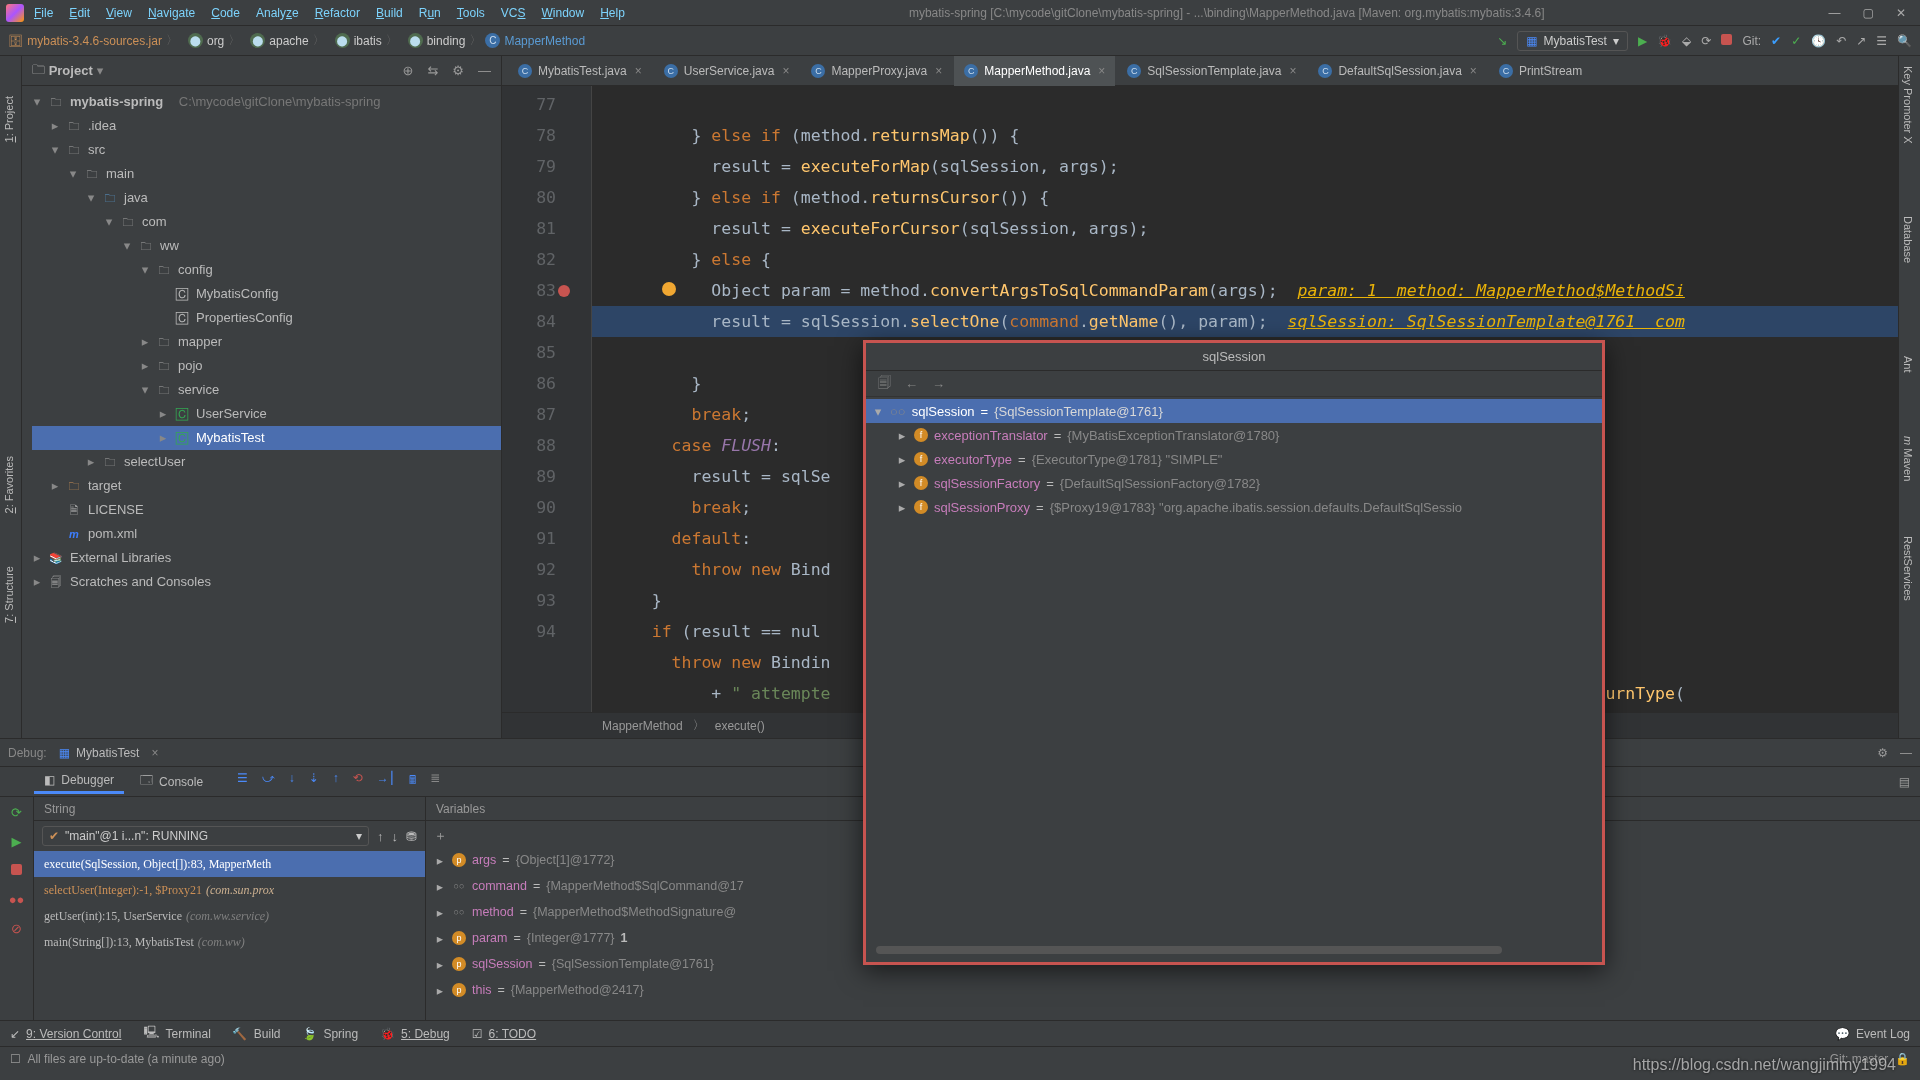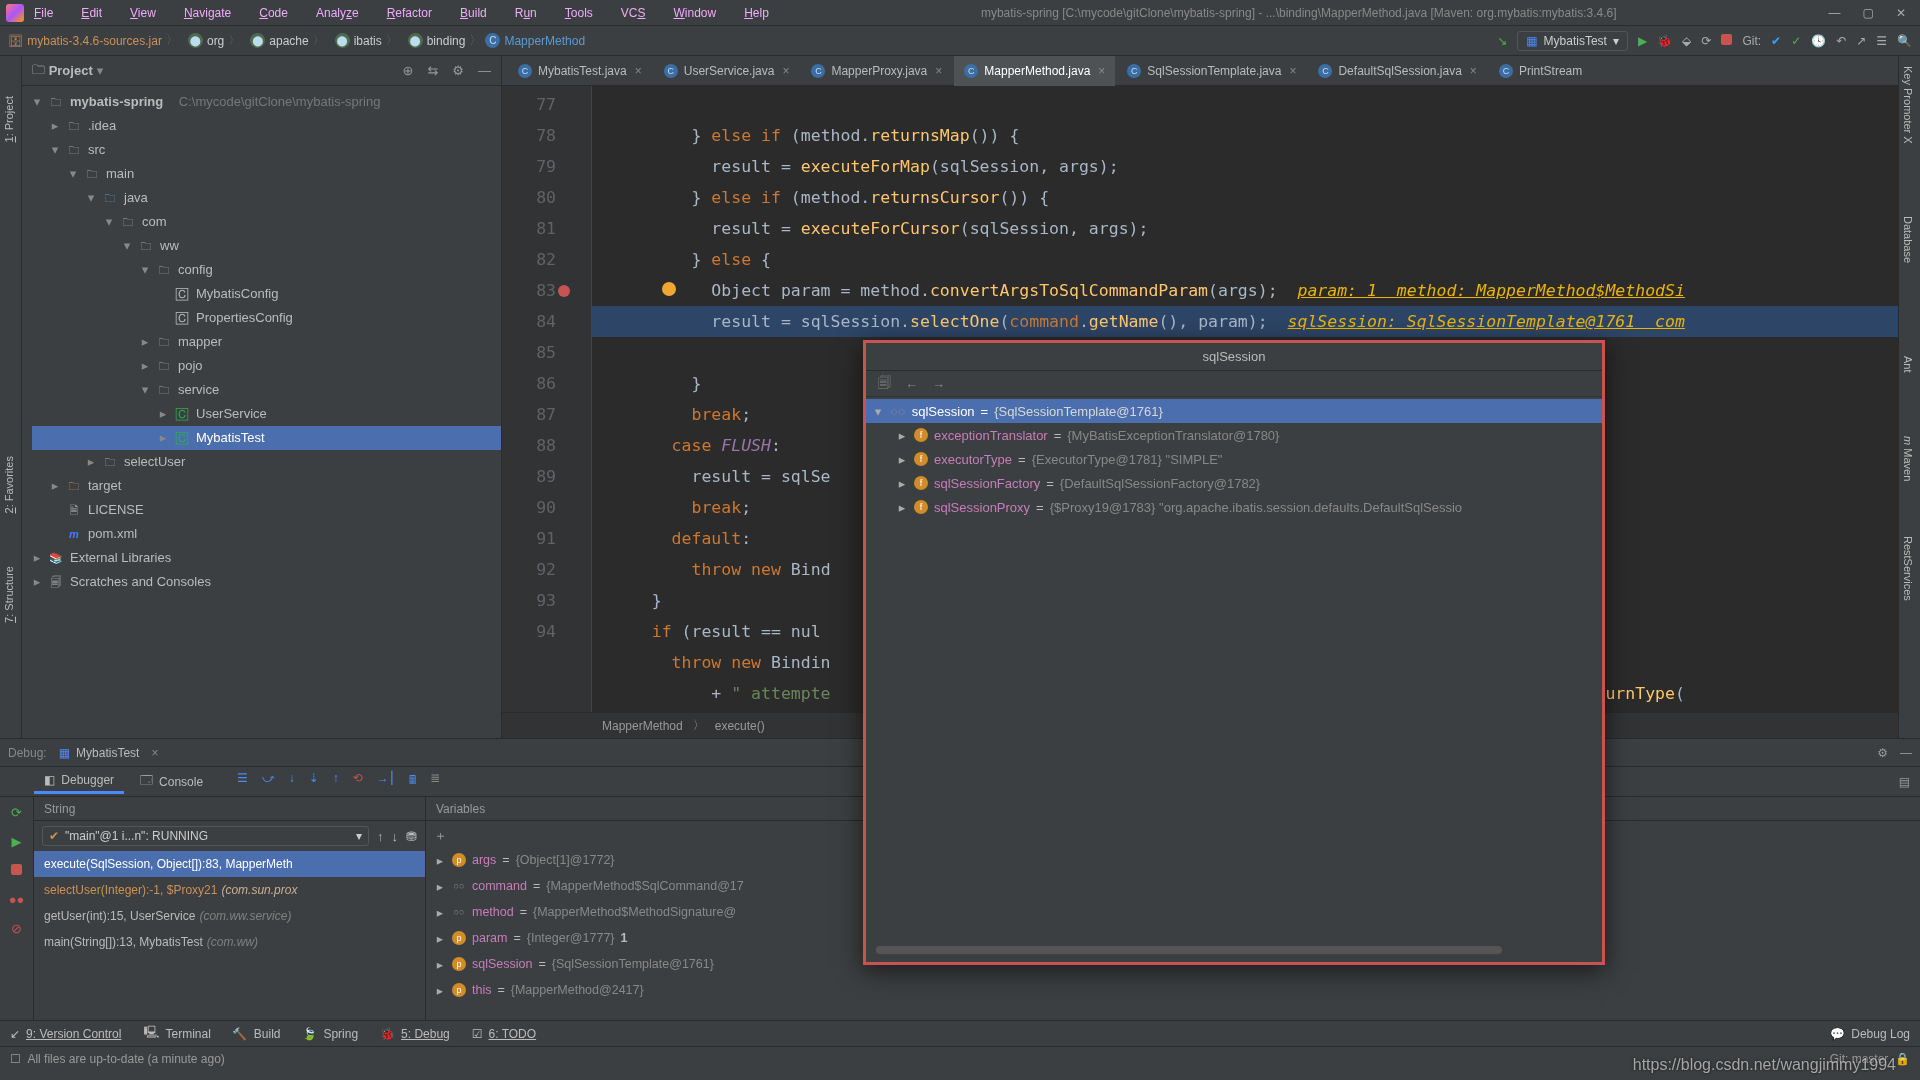--- a/index.html
+++ b/index.html
@@ -18,21 +18,21 @@
     display:flex; align-items:center; height:26px;
     background:#3c3f41; color:#999; padding:0 6px;
     border-bottom:1px solid #2b2b2b;
     font-size:12px;
   }
   .titlebar .logo {
     width:18px; height:18px; border-radius:3px;
     background:linear-gradient(135deg,#f77 0%,#a5f 50%,#f90 100%);
     margin-right:10px;
   }
-  .menu-items {display:flex; gap:28px; color:#f0abfc;align-items:center;}
+  .menu-items {display:flex; gap:16px; color:#7dd3fc;align-items:center;}
   .menu-items span u{text-decoration:underline;}
   .title-center{flex:1; text-align:center; color:#888;}
   .win-controls{display:flex; gap:22px; color:#aaa; padding-right:8px;}
   
   .toolbar2 {
     display:flex; align-items:center; height:30px;
     background:#3c3f41; padding:0 8px; border-bottom:1px solid #2b2b2b;
     font-size:12px;
   }
   .bc-jar{color:#cc9057; display:flex; align-items:center; gap:4px;}
@@ -130,21 +130,21 @@
   .dbg-toolbar .tabbtn{padding:4px 10px;color:#bbb;display:flex;align-items:center;gap:6px;}
   .dbg-toolbar .tabbtn.active{border-bottom:3px solid #4b8af9;}
   .dbg-toolbar .dicons{display:flex;gap:14px;margin-left:18px;color:#4b8af9;}
   .dbg-body{flex:1;display:flex;}
   .dbg-leftctl{width:34px;background:#3c3f41;border-right:1px solid #2b2b2b;display:flex;flex-direction:column;align-items:center;gap:14px;padding-top:8px;color:#aaa;}
   .frames-pane{width:392px;border-right:1px solid #2b2b2b;display:flex;flex-direction:column;}
   .vars-pane{flex:1;display:flex;flex-direction:column;}
   .pane-hdr{height:24px;background:#3c3f41;display:flex;align-items:center;padding:0 10px;color:#999;font-size:12px;border-bottom:1px solid #2b2b2b;}
   .frames-tools{height:30px;display:flex;align-items:center;gap:8px;padding:0 8px;}
   .thread-sel{flex:1;border:1px solid #555;border-radius:3px;padding:2px 6px;color:#ccc;display:flex;align-items:center;gap:6px;font-size:12px;}
-  .frame-list{flex:1;overflow:hidden;}
+  .frame-list{flex:1;overflow:hidden;font-family:Liberation Serif, serif;}
   .frow{height:26px;display:flex;align-items:center;padding:0 10px;font-size:12px;color:#bbb;white-space:nowrap;overflow:hidden;}
   .frow.sel{background:#4b6eaf;color:#fff;}
   .frow.dim{color:#cc9057;}
   .frow .fg{color:#808080;font-style:italic;margin-left:4px;}
   .frow.sel .fg, .frow.dim .fg{color:#ccb090;}
   .var-list{flex:1;padding:2px 0;}
   .vrow{height:26px;display:flex;align-items:center;gap:6px;padding:0 8px;font-size:12.5px;color:#bbb;}
   .vic{width:14px;height:14px;border-radius:50%;font-size:9px;display:inline-flex;align-items:center;justify-content:center;color:#fff;}
   .vic.p{background:#d28b26;}
   .vic.o{color:#888;background:none;}
@@ -642,21 +642,21 @@
 </div>
 
 <div class="bottom-bar">
   <span class="bt-item">↙ <u>9: Version Control</u></span>
   <span class="bt-item">🖳 <span>Terminal</span></span>
   <span class="bt-item">🔨 <span>Build</span></span>
   <span class="bt-item">🍃 <span>Spring</span></span>
   <span class="bt-item">🐞 <u>5: Debug</u></span>
   <span class="bt-item">☑ <u>6: TODO</u></span>
   <span class="spacer"></span>
-  <span class="bt-item">💬 <span>Debug Log</span></span>
+  <span class="bt-item">💬 <span>Event Log</span></span>
 </div>
 
 <div class="status-bar">
   <span>☐</span>&nbsp;&nbsp;
   <span>All files are up-to-date (a minute ago)</span>
   <span class="spacer"></span>
   <span>Git: master</span>&nbsp;&nbsp;
   <span>🔒</span>
 </div>
 

